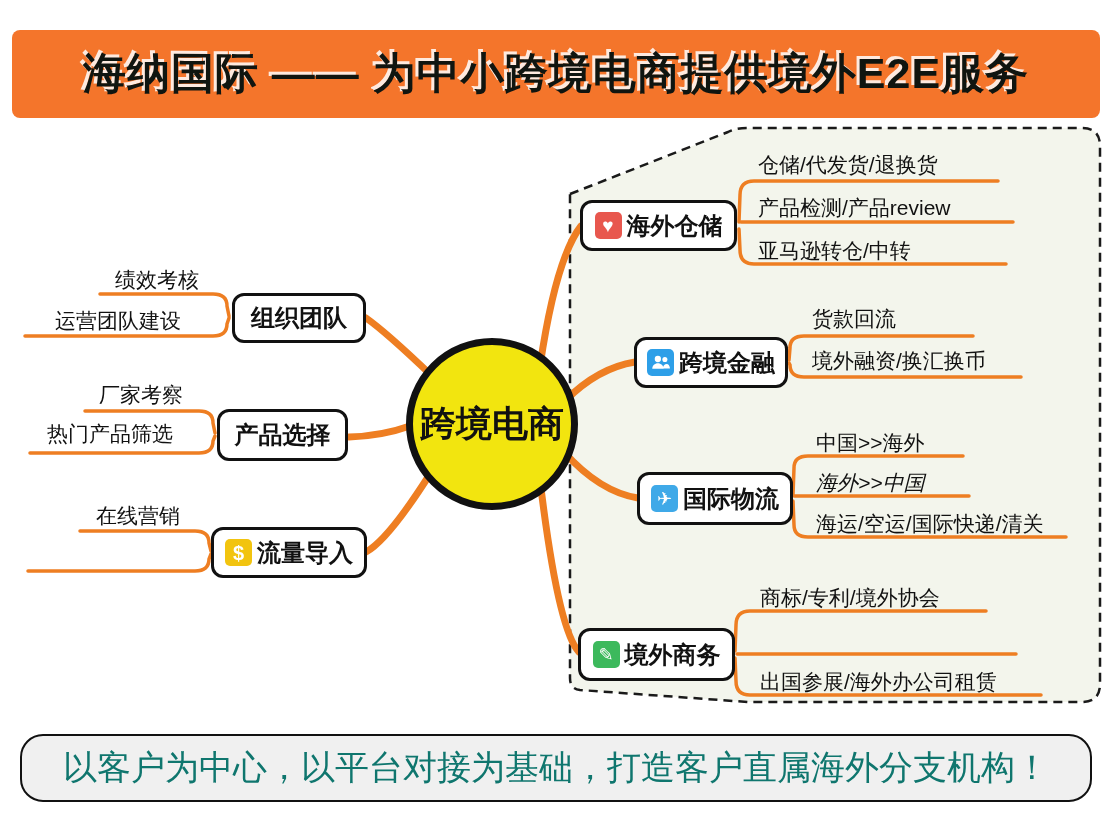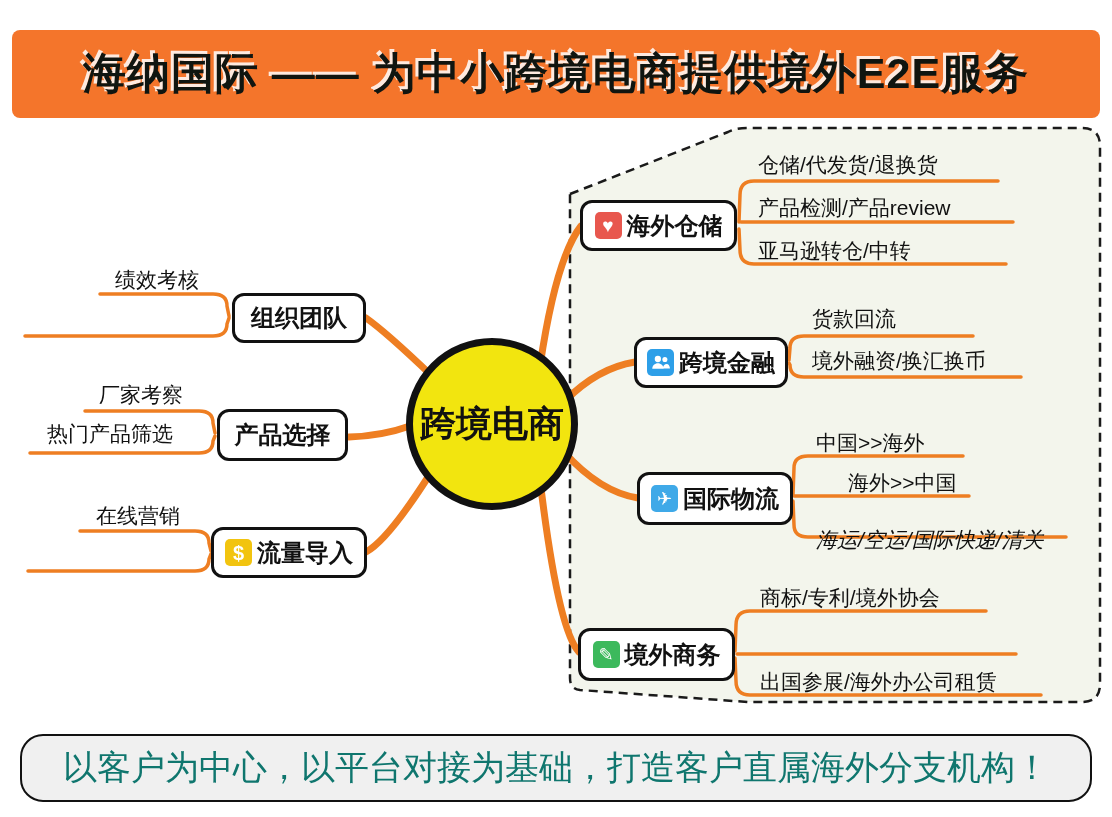--- a/index.html
+++ b/index.html
@@ -36,21 +36,21 @@
   #n-warehouse{left:580px;top:200px;width:157px;height:51px;}
   #n-finance{left:634px;top:337px;width:154px;height:51px;}
   #n-logistics{left:637px;top:472px;width:156px;height:53px;}
   #n-business{left:578px;top:628px;width:157px;height:53px;}
   
   #s1{left:98px;top:266px;width:118px;} #s2{left:25px;top:307px;width:186px;}
   #s3{left:83px;top:381px;width:116px;} #s4{left:30px;top:420px;width:160px;}
   #s5{left:80px;top:502px;width:116px;} #s6{left:28px;top:541px;width:162px;}
   #r1{left:758px;top:151px;} #r2{left:758px;top:194px;} #r3{left:758px;top:237px;}
   #r4{left:812px;top:305px;} #r5{left:812px;top:347px;}
-  #r6{left:816px;top:429px;} #r7{left:848px;top:469px;} #r8{left:816px;top:526px;font-style:italic;}
+  #r6{left:816px;top:429px;} #r7{left:816px;top:469px;font-style:italic;} #r8{left:816px;top:510px;}
   #r9{left:760px;top:584px;} #r10{left:760px;top:626px;} #r11{left:760px;top:668px;}
 </style>
 </head>
 <body>
 
 <div class="canvas">
 
   <svg class="links">
 
     <path d="M570,194 L728,132 Q736,128 747,128 L1082,128 Q1100,128 1100,146 L1100,684
@@ -104,20 +104,21 @@
   </div>
   <div class="node" id="n-prod">
     <span>产品选择</span>
   </div>
   <div class="node" id="n-traffic">
     <span class="icon icon-dollar">$</span>
     <span>流量导入</span>
   </div>
 
   <div class="sub c" id="s1">绩效考核</div>
+  <div class="sub c" id="s2">运营团队建设</div>
   <div class="sub c" id="s3">厂家考察</div>
   <div class="sub c" id="s4">热门产品筛选</div>
   <div class="sub c" id="s5">在线营销</div>
 
   <div class="node" id="n-warehouse">
     <span class="icon icon-heart">♥</span>
     <span>海外仓储</span>
   </div>
   <div class="node" id="n-finance">
     <span class="icon icon-users">

